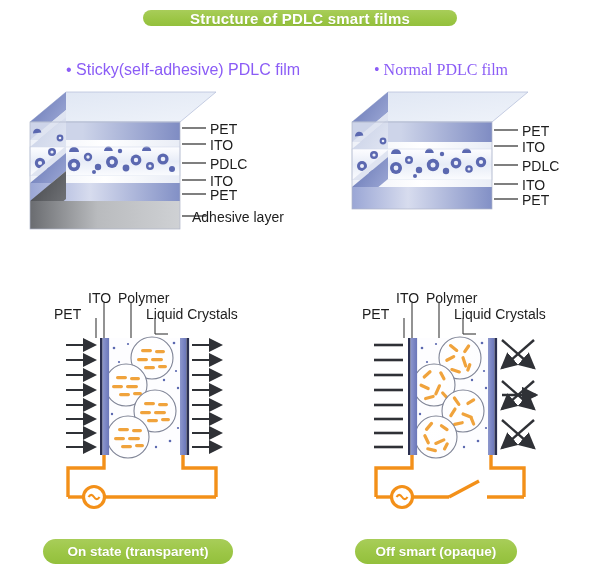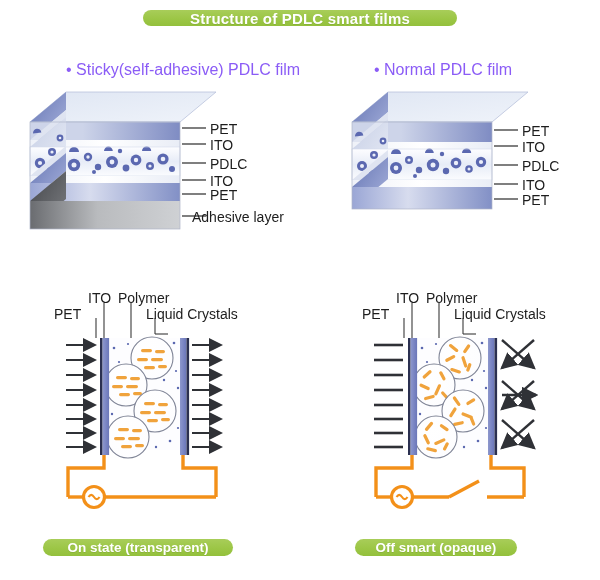--- a/index.html
+++ b/index.html
@@ -30,34 +30,34 @@
 
   
   .subtitle {
     position: absolute;
     font-size: 16px;
     color: #8b5cf6;
     white-space: nowrap;
     margin-left: 38px;
   }
   #sub-left  { left: 28px;  top: 61px; }
-  #sub-right { left: 336px; top: 61px; }
+  #sub-right { left: 336px; top: 61px; font-family: Liberation Serif, serif; }
 
   
   .lbl {
     position: absolute;
     font-size: 14px;
     color: #1d1d1d;
     white-space: nowrap;
   }
 
   
   .state-pill {
     position: absolute;
-    height: 17px;
+    height: 25px;
     border-radius: 12.5px;
     background: linear-gradient(180deg,#a8cd59 0%, #9cc646 55%, #93c03c 100%);
     color: #fff;
     font-size: 13.5px;
     font-weight: bold;
     display: flex; align-items: center; justify-content: center;
     text-shadow: 0 1px 0 rgba(0,0,0,.08);
   }
   #pill-on  { left: 43px;  top: 539px; width: 190px; }
   #pill-off { left: 355px; top: 539px; width: 162px; }

